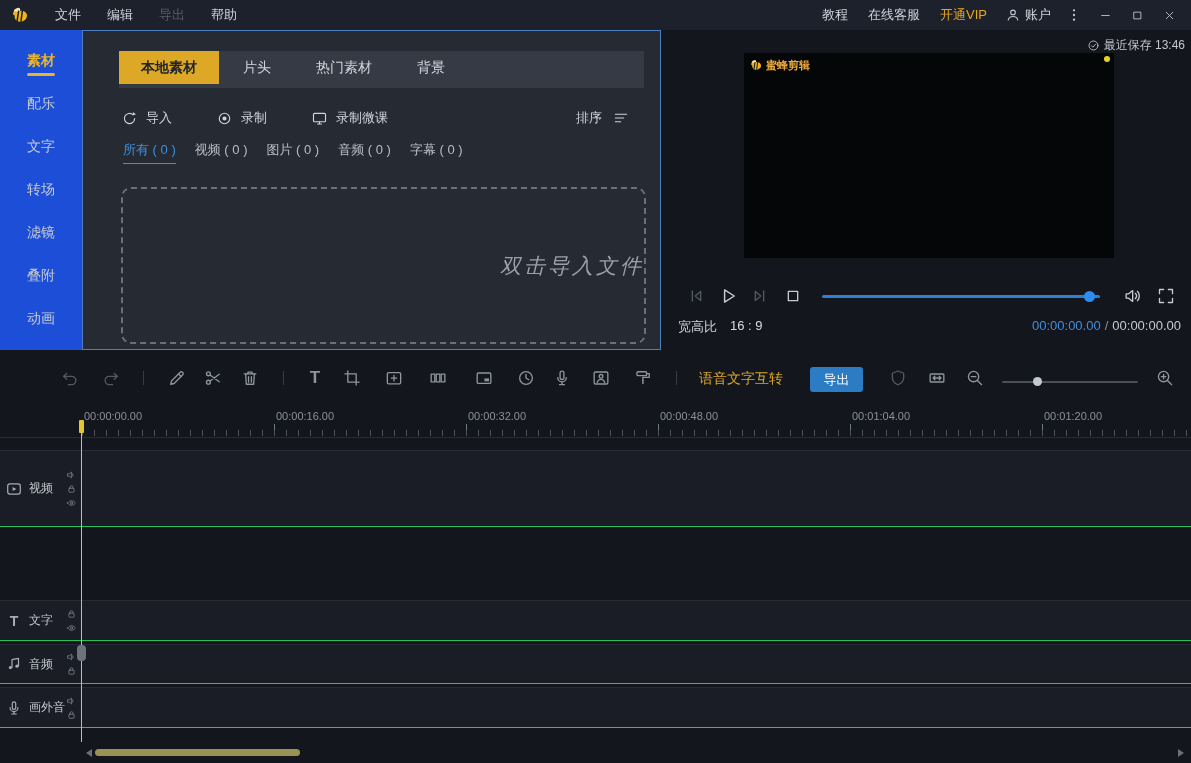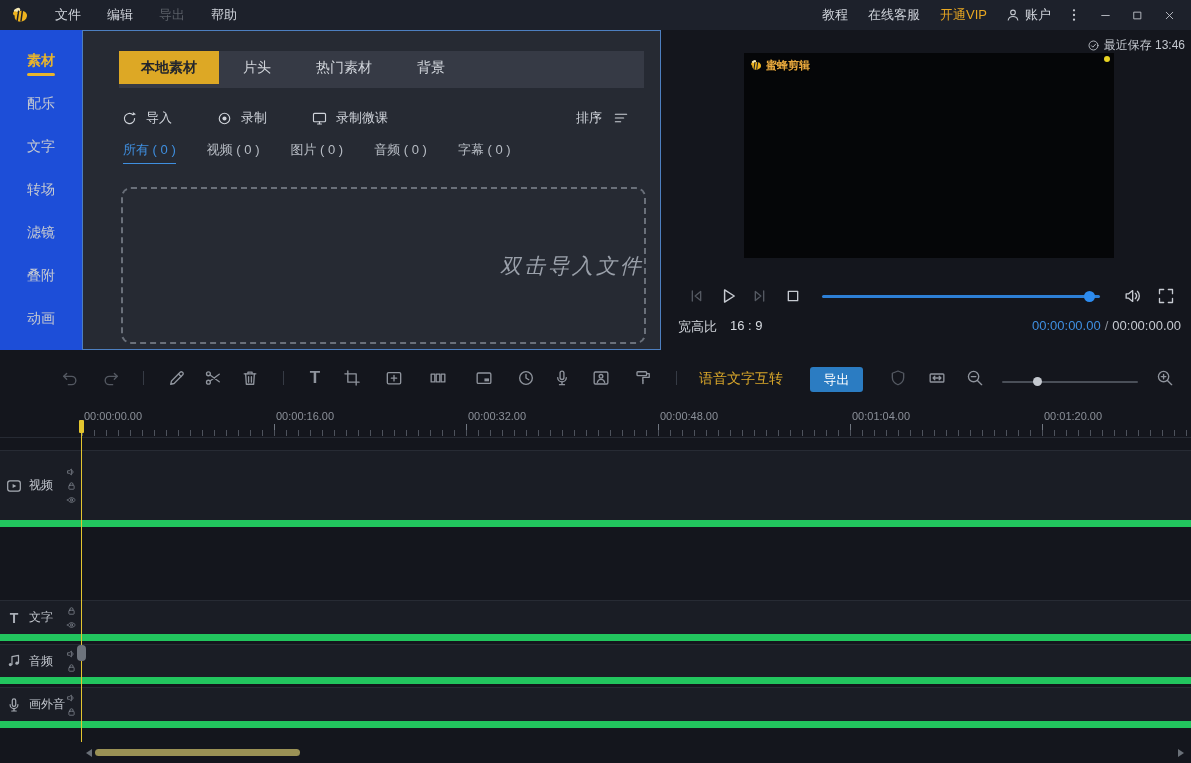--- a/index.html
+++ b/index.html
@@ -33,21 +33,21 @@
   
   .media-panel{position:absolute;left:82px;top:30px;width:579px;height:320px;background:#262a33;border:1px solid #4d7fc0}
   .mtabs{position:absolute;left:36px;top:20px;width:525px;height:37px;background:#363a45;display:flex}
   .mtab{height:33px;display:flex;align-items:center;justify-content:center;font-size:14px;color:#d2d6dc}
   .mtab.active{background:#dda825;color:#22252d;font-weight:bold}
   .actions{position:absolute;left:38px;top:72px;width:525px;height:30px;display:flex;align-items:center;font-size:13px;color:#cfd3da}
   .act{display:flex;align-items:center;gap:8px;margin-right:44px}
   .act .ai{width:17px;height:17px;color:#cfd3da}
   .sortbox{margin-left:auto;display:flex;align-items:center;gap:10px;padding-right:16px}
   .sortbox .ai{width:18px;height:18px;color:#cfd3da}
-  .filters{position:absolute;left:40px;top:110px;display:flex;gap:31px;font-size:13px}
+  .filters{position:absolute;left:40px;top:110px;display:flex;gap:19px;font-size:13px}
   .filt{color:#b8bdc5;padding-bottom:4px}
   .filt.active{color:#3f8fe0;border-bottom:1px solid #3f8fe0}
   .dropzone{position:absolute;left:38px;top:156px;width:525px;height:157px;border:2px dashed #6a707a;border-radius:10px;display:flex;align-items:center;justify-content:flex-end}
   .dropzone span{font-size:21px;color:#9aa0aa;letter-spacing:3px;font-style:italic}
 
   
   .preview{position:absolute;left:661px;top:30px;width:530px;height:320px;background:#14161d}
   .saved{position:absolute;right:6px;top:7px;display:flex;align-items:center;gap:4px;font-size:12px;color:#c3c7ce}
   .saved .ai{width:13px;height:13px}
   .screen{position:absolute;left:83px;top:23px;width:370px;height:205px;background:#050608}
@@ -77,21 +77,21 @@
   .zslider-track{position:absolute;left:1002px;top:31px;width:136px;height:2px;background:#4a4f58;border-radius:1px}
   .zslider-handle{position:absolute;left:1033px;top:27px;width:9px;height:9px;border-radius:50%;background:#c4c8cf}
 
   
   .timeline{position:absolute;left:0;top:400px;width:1191px;height:363px;background:#14161d}
   .ruler{position:absolute;left:0;top:0;width:1191px;height:38px}
   .ruler-label{position:absolute;top:10px;font-size:11px;color:#8b9099}
   .ticks-major{position:absolute;left:82px;top:24px;width:1106px;height:12px;background:repeating-linear-gradient(to right,#707680 0,#707680 1px,transparent 1px,transparent 192px)}
   .ticks-minor{position:absolute;left:82px;top:30px;width:1106px;height:6px;background:repeating-linear-gradient(to right,#4d525c 0,#4d525c 1px,transparent 1px,transparent 12px)}
   .ruler-base{position:absolute;left:0;top:37px;width:1191px;height:1px;background:#262a33}
-  .track-row{position:absolute;left:0;width:1191px;background:#1a1d25;border-top:1px solid #272b34;border-bottom:7px solid #22c55e}
+  .track-row{position:absolute;left:0;width:1191px;background:#1a1d25;border-top:1px solid #272b34;border-bottom:1px solid #22c55e}
   .trk-head{position:absolute;left:0;top:0;height:100%;width:80px;display:flex;align-items:center}
   .trk-icon{margin-left:5px;width:18px;height:18px;color:#a8adb5;flex:none}
   .tglyph{font-size:14px;font-weight:bold;text-align:center;line-height:18px}
   .trk-label{margin-left:6px;font-size:12px;color:#c2c6cd;white-space:nowrap}
   .trk-ctrl{position:absolute;right:3px;top:50%;transform:translateY(-50%);display:flex;flex-direction:column;gap:3px}
   .trk-ctrl .ci{width:11px;height:11px;color:#878c95}
   .playhead-line{position:absolute;left:81px;top:20px;width:1px;height:322px;background:#e3c52f;z-index:3}
   .playhead-cap{position:absolute;left:79px;top:20px;width:5px;height:13px;background:#e3c52f;border-radius:1px;z-index:4}
   .playhead-grip{position:absolute;left:77px;top:245px;width:9px;height:16px;background:#6d737c;border-radius:4px;z-index:4}
   .hscroll-thumb{position:absolute;left:95px;top:349px;width:205px;height:7px;background:#9a9155;border-radius:4px}

